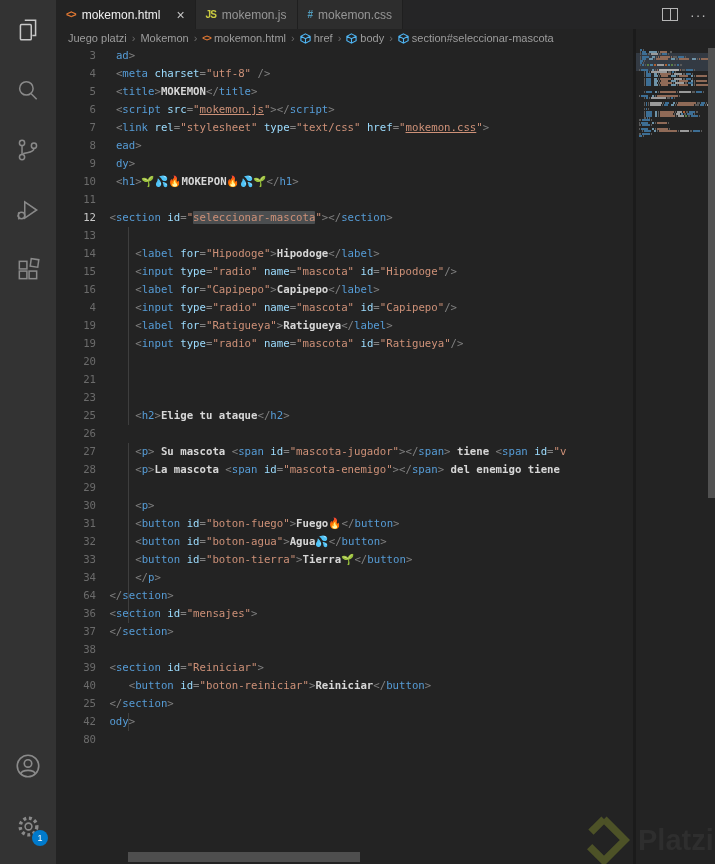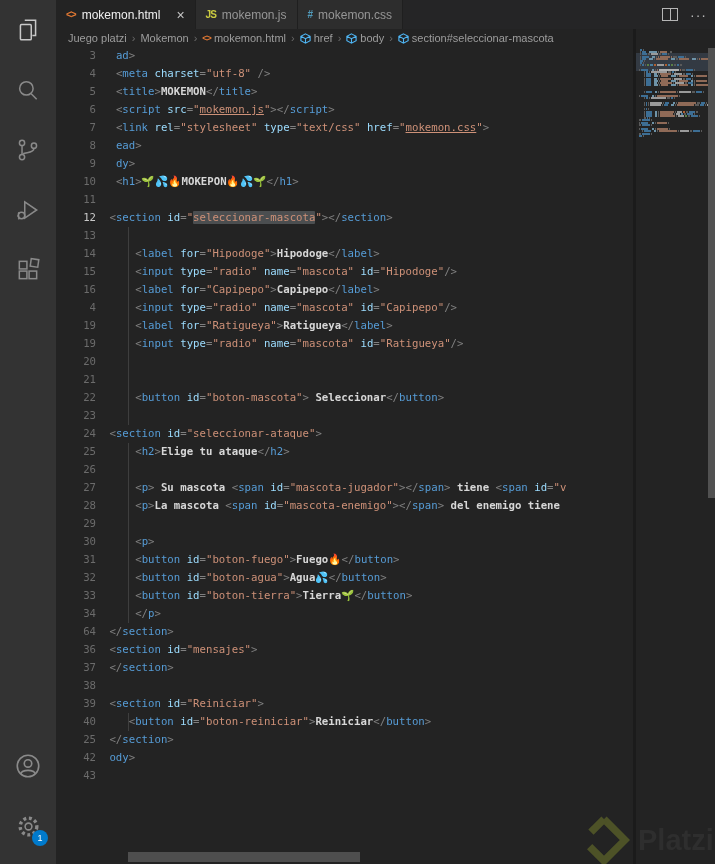--- a/index.html
+++ b/index.html
@@ -248,32 +248,24 @@
       </div>
       <div class="line">
         <span class="ln">20</span>
         <span class="lc"></span>
       </div>
       <div class="line">
         <span class="ln">21</span>
         <span class="lc"></span>
       </div>
       <div class="line">
-        <span class="ln">22</span>
-        <span class="lc">     <span class="tk-p">&lt;</span><span class="tk-t">button</span> <span class="tk-a">id</span><span class="tk-p">=</span><span class="tk-s">"boton-mascota"</span><span class="tk-p">&gt;</span><span class="tk-c"> Seleccionar</span><span class="tk-p">&lt;/</span><span class="tk-t">button</span><span class="tk-p">&gt;</span></span>
-      </div>
-      <div class="line">
         <span class="ln">23</span>
         <span class="lc"></span>
       </div>
       <div class="line">
-        <span class="ln">24</span>
-        <span class="lc"> <span class="tk-p">&lt;</span><span class="tk-t">section</span> <span class="tk-a">id</span><span class="tk-p">=</span><span class="tk-s">"seleccionar-ataque"</span><span class="tk-p">&gt;</span></span>
-      </div>
-      <div class="line">
         <span class="ln">25</span>
         <span class="lc">     <span class="tk-p">&lt;</span><span class="tk-t">h2</span><span class="tk-p">&gt;</span><span class="tk-c">Elige tu ataque</span><span class="tk-p">&lt;/</span><span class="tk-t">h2</span><span class="tk-p">&gt;</span></span>
       </div>
       <div class="line">
         <span class="ln">26</span>
         <span class="lc"></span>
       </div>
       <div class="line">
         <span class="ln">27</span>
         <span class="lc">     <span class="tk-p">&lt;</span><span class="tk-t">p</span><span class="tk-p">&gt;</span><span class="tk-c"> Su mascota </span><span class="tk-p">&lt;</span><span class="tk-t">span</span> <span class="tk-a">id</span><span class="tk-p">=</span><span class="tk-s">"mascota-jugador"</span><span class="tk-p">&gt;&lt;/</span><span class="tk-t">span</span><span class="tk-p">&gt;</span><span class="tk-c"> tiene </span><span class="tk-p">&lt;</span><span class="tk-t">span</span> <span class="tk-a">id</span><span class="tk-p">=</span><span class="tk-s">"v</span></span>
@@ -332,21 +324,21 @@
       </div>
       <div class="line">
         <span class="ln">25</span>
         <span class="lc"> <span class="tk-p">&lt;/</span><span class="tk-t">section</span><span class="tk-p">&gt;</span></span>
       </div>
       <div class="line">
         <span class="ln">42</span>
         <span class="lc"> <span class="tk-t">ody</span><span class="tk-p">&gt;</span></span>
       </div>
       <div class="line">
-        <span class="ln">43</span>
+        <span class="ln">80</span>
         <span class="lc"></span>
       </div>
     </div>
 
   <div class="minimap">
     <div class="mm-band"></div>
   <div class="mm-row" style="top: 20px; left: 4.2px;">
         <span class="mm-seg" style="width: 2.1px; background: rgb(61, 110, 148);"></span>
         <span class="mm-seg" style="width: 1.05px; background: rgb(90, 90, 90);"></span>
       </div>

